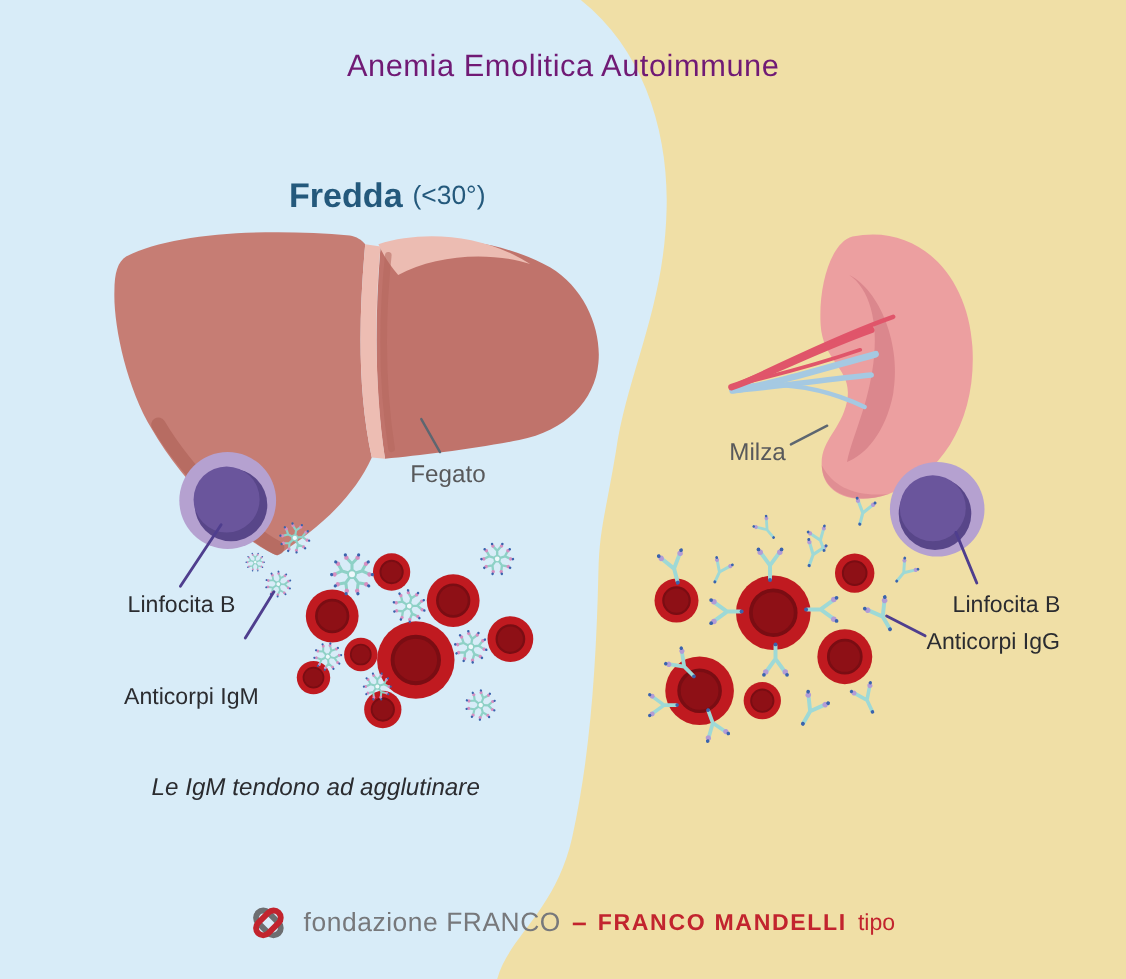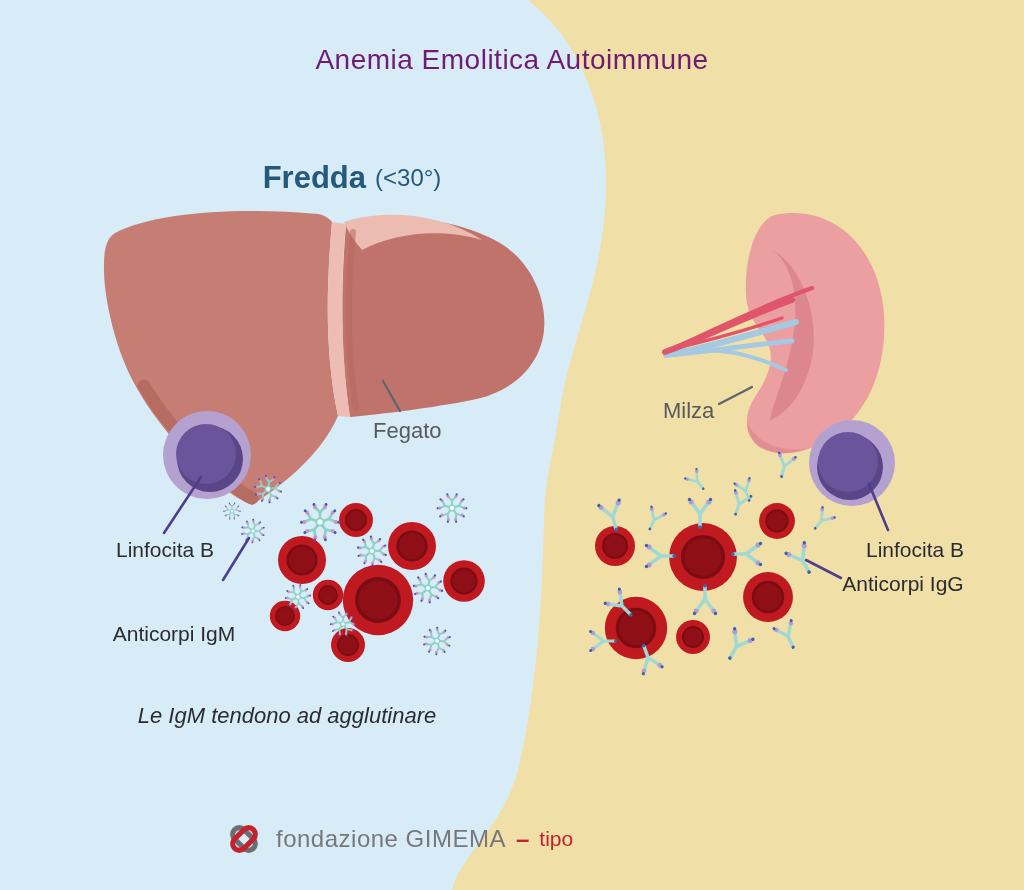--- a/index.html
+++ b/index.html
@@ -220,18 +220,19 @@
     <div>Le IgM tendono ad agglutinare</div>
   </div>
 
 
   <div class="footer">
     <svg width="44" height="44" viewBox="0 0 50 50">
       <rect x="-15" y="-7.5" width="30" height="15" rx="7.5" transform="translate(25,25) rotate(45)" fill="none" stroke="#6d6e71" stroke-width="6"></rect>
       <rect x="-15" y="-7.5" width="30" height="15" rx="7.5" transform="translate(25,25) rotate(-45)" fill="none" stroke="#c2242e" stroke-width="6"></rect>
       <path d="M 14,36 A 7.5,7.5 0 0 1 14,25" transform="rotate(-45 25 25)" fill="none" stroke="#c2242e" stroke-width="6" opacity="0"></path>
     </svg>
-    <span class="org">fondazione GIMEMA</span>
+    <span class="org">fondazione FRANCO</span>
     <span class="sep">–</span>
+    <span class="person">FRANCO MANDELLI</span>
     <span class="onlus">tipo</span>
   </div>
 
 </div>
 
 </body></html>

